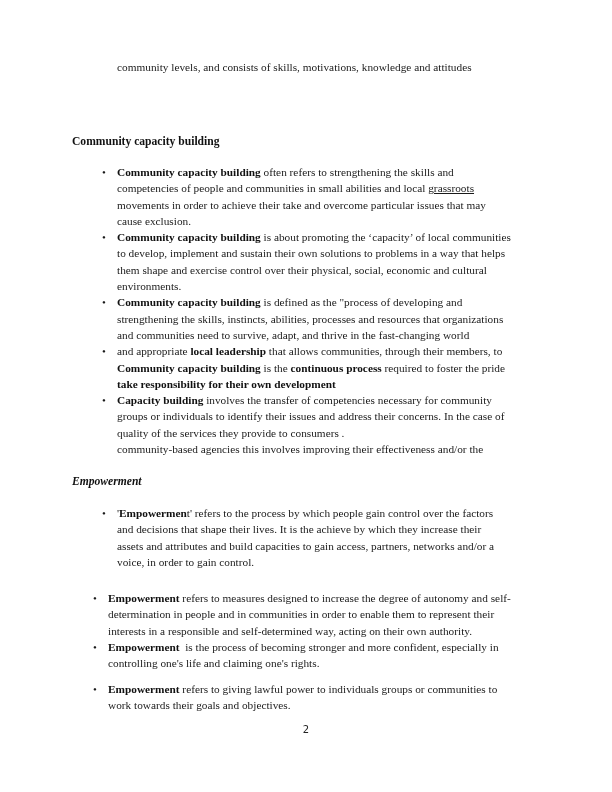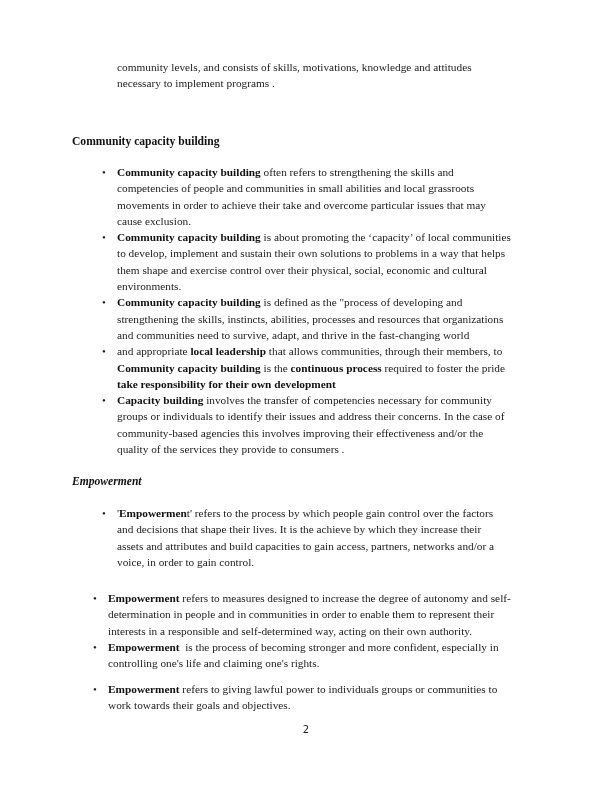--- a/index.html
+++ b/index.html
@@ -58,40 +58,39 @@
     }
     ul.blist li .line {
       display: block;
       white-space: nowrap;
     }
     .list1 { left: 117px; top: 164px; width: 430px; }
     .list2 { left: 117px; top: 505px; width: 430px; }
     .list3 { left: 108px; top: 590px; width: 440px; }
     .list4 { left: 108px; top: 681px; width: 440px; }
     b, .b { font-weight: bold; color: #111; }
-    .u { }
+    .u { text-decoration: underline; }
     .pagenum {
       position: absolute;
       left: 0;
       width: 612px;
       top: 722px;
       text-align: center;
       font-family: "DejaVu Sans", "Liberation Sans", sans-serif;
       font-size: 10px;
       color: #222;
     }
   </style>
 </head>
 <body>
 
 <div class="page">
 
   <p class="cont-para">
     <span class="line" style="display:block">community levels, and consists of skills, motivations, knowledge and attitudes</span>
-    <span class="line" style="display:block">necessary to implement programs .</span>
   </p>
 
   <h2 class="heading h1">Community capacity building</h2>
 
   <ul class="blist list1">
 
     <li>
       <span class="bullet">•</span>
       <span class="line"><b>Community capacity building</b><span> often refers to strengthening the skills and</span></span>
       <span class="line"><span>competencies of people and communities in small abilities and local </span><span class="u">grassroots</span></span>
@@ -118,22 +117,22 @@
       <span class="bullet">•</span>
       <span class="line"><span>and appropriate </span><b>local leadership</b><span> that allows communities, through their members, to</span></span>
       <span class="line"><b>Community capacity building</b><span> is the </span><b>continuous process</b><span> required to foster the pride</span></span>
       <span class="line"><b>take responsibility for their own development</b></span>
     </li>
 
     <li>
       <span class="bullet">•</span>
       <span class="line"><b>Capacity building</b><span> involves the transfer of competencies necessary for community</span></span>
       <span class="line">groups or individuals to identify their issues and address their concerns. In the case of</span>
+      <span class="line">quality of the services they provide to consumers .</span>
       <span class="line">community-based agencies this involves improving their effectiveness and/or the</span>
-      <span class="line">quality of the services they provide to consumers .</span>
     </li>
   </ul>
 
   <h2 class="heading h2">Empowerment</h2>
 
   <ul class="blist list2">
     <li>
       <span class="bullet">•</span>
       <span class="line"><span>'</span><b>Empowermen</b><span>t' refers to the process by which people gain control over the factors</span></span>
       <span class="line">and decisions that shape their lives. It is the achieve by which they increase their</span>

